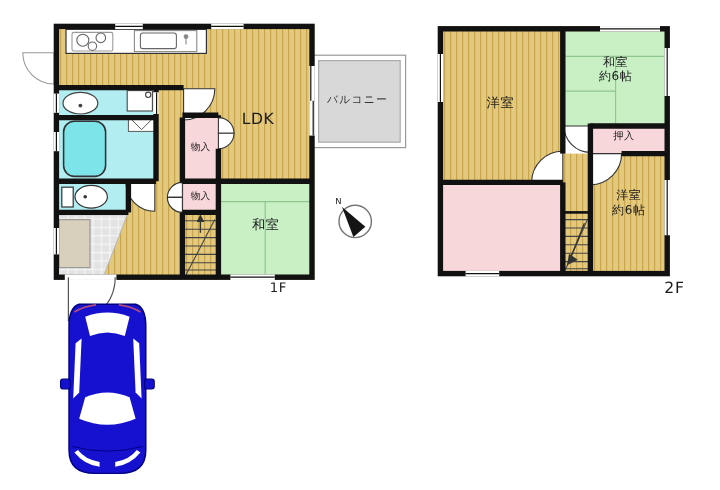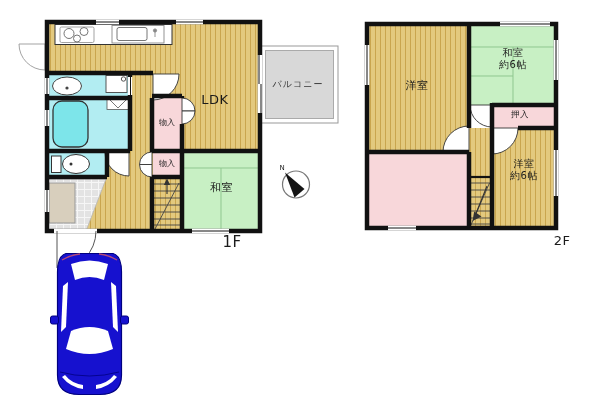--- a/index.html
+++ b/index.html
@@ -221,21 +221,21 @@
     <path d="M 117 377 Q 109 387 96 389 L 96 385 Q 108 383 114 375 Z" fill="#fff"></path>
     <path d="M 60 372 Q 89.5 380 119 372" stroke="#000080" stroke-width="0.8" fill="none"></path>
   </g>
 </svg>
 
 <div class="lbl" style="left:185px;top:52px;width:60px;font-size:13px;margin-top:40px;">LDK</div>
 <div class="lbl" style="left:261px;top:79px;width:74px;font-size:9px;letter-spacing:1px;color:#333;">バルコニー</div>
 <div class="lbl" style="left:150px;top:118px;width:34px;font-size:8px;letter-spacing:0;">物入</div>
 <div class="lbl" style="left:150px;top:159px;width:34px;font-size:8px;letter-spacing:0;">物入</div>
 <div class="lbl" style="left:183px;top:182px;width:77px;font-size:11px;">和室</div>
-<div class="lbl" style="left:207px;top:234px;width:50px;font-size:15px;">1F</div>
+<div class="lbl" style="left:207px;top:234px;width:50px;font-size:11px;">1F</div>
 <div class="lbl" style="left:277px;top:164px;width:10px;font-size:7px;letter-spacing:0;">N</div>
 
 <div class="lbl" style="left:367px;top:80px;width:100px;font-size:11px;">洋室</div>
 <div class="lbl" style="left:470px;top:47px;width:86px;font-size:10px;">和室
 約6帖</div>
 <div class="lbl" style="left:488px;top:109px;width:64px;font-size:8.5px;">押入</div>
 <div class="lbl" style="left:492px;top:158px;width:64px;font-size:10px;">洋室
 約6帖</div>
 <div class="lbl" style="left:537px;top:233px;width:50px;font-size:13px;">2F</div>
 

